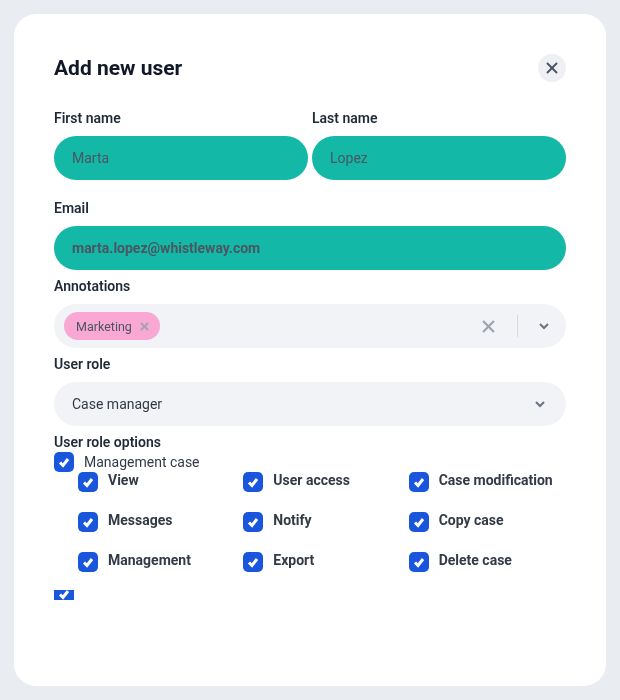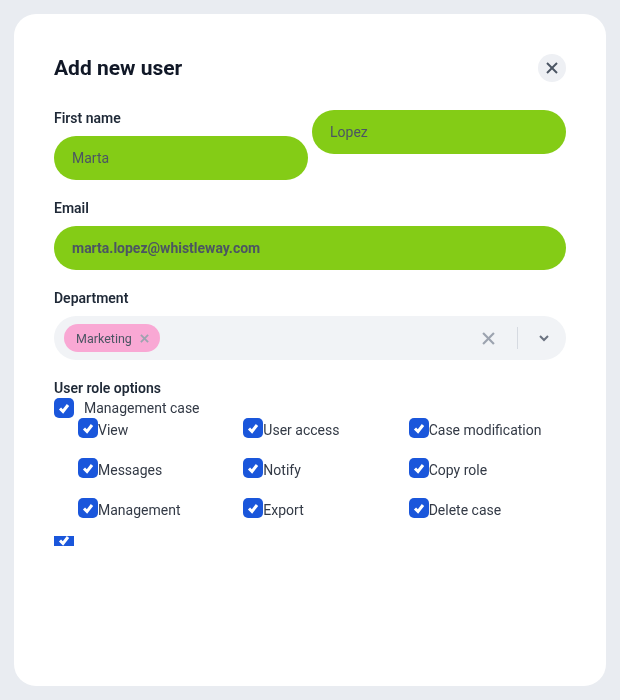--- a/index.html
+++ b/index.html
@@ -41,21 +41,21 @@
 
   .row { display: flex; gap: 4px; margin-bottom: 20px; }
   .field { flex: 1; display: flex; flex-direction: column; }
   .field-label {
     font-size: 14px;
     font-weight: 600;
     color: #1f2937;
     margin-bottom: 10px;
   }
   .input-pill {
-    background: #84cc16;
+    background: #14b8a6;
     border-radius: 22px;
     height: 44px;
     display: flex;
     align-items: center;
     padding: 0 18px;
     font-size: 14px;
     color: #4b5563;
   }
   .input-pill.full { width: 100%; font-weight: bold; }
 
@@ -115,21 +115,21 @@
     height: 44px;
     display: flex;
     align-items: center;
     justify-content: space-between;
     padding: 0 18px;
     font-size: 14px;
     color: #333a46;
     cursor: pointer;
   }
 
-  .block { margin-bottom: 20px; }
+  .block { margin-bottom: 8px; }
 
   .opts-label {
     font-size: 14px;
     font-weight: 600;
     color: #1f2937;
     margin-bottom: 2px;
   }
 
   .check-row {
     display: flex;
@@ -153,21 +153,23 @@
   .opts-grid {
     display: grid;
     grid-template-columns: 1fr 1fr 1fr;
     row-gap: 20px;
     column-gap: 8px;
     padding-left: 24px;
     margin-bottom: 18px;
   }
   .opt {
     display: flex;
-    align-items: flex-end;
+    align-items: flex-start;
+    gap: 10px;
+    font-weight: bold;
   }
   .opt .check-label { font-size: 14px; }
 
   .tail-row {
     display: flex;
     align-items: center;
     gap: 10px;
     height: 10px;
     overflow: hidden;
   }
@@ -189,35 +191,36 @@
   </div>
 
   <div class="row">
     <div class="field">
       <div class="field-label">First name</div>
       <div class="input-pill">
         <span>Marta</span>
       </div>
     </div>
     <div class="field">
+      <div class="field-label">Last name</div>
       <div class="input-pill">
         <span>Lopez</span>
       </div>
     </div>
   </div>
 
   <div class="block">
     <div class="section-label">Email</div>
     <div class="input-pill full">
       <span>marta.lopez@whistleway.com</span>
     </div>
   </div>
 
   <div class="block">
-    <div class="section-label">Department</div>
+    <div class="section-label">Annotations</div>
     <div class="dept-pill">
       <div class="tag">
         <span>Marketing</span>
         <span class="tag-x">
           <svg viewBox="0 0 10 10">
               <line x1="1" y1="1" x2="9" y2="9"></line>
               <line x1="9" y1="1" x2="1" y2="9"></line>
             </svg>
         </span>
       </div>
@@ -230,20 +233,31 @@
       </div>
       <div class="dept-divider"></div>
       <div class="chev">
         <svg viewBox="0 0 12 12">
             <polyline points="2,4 6,8 10,4"></polyline>
           </svg>
       </div>
     </div>
   </div>
 
+  <div class="block">
+    <div class="section-label">User role</div>
+    <div class="role-pill">
+      <span>Case manager</span>
+      <div class="chev">
+        <svg viewBox="0 0 12 12">
+            <polyline points="2,4 6,8 10,4"></polyline>
+          </svg>
+      </div>
+    </div>
+  </div>
 
   <div class="opts-label">User role options</div>
 
   <div class="check-row">
     <div class="checkbox">
       <svg viewBox="0 0 12 12">
           <polyline points="2,6.5 5,9.5 10,3"></polyline>
         </svg>
     </div>
     <span class="check-label">Management case</span>
@@ -289,21 +303,21 @@
           </svg>
         </div>
       <span class="check-label">Notify</span>
     </div>
     <div class="opt">
       <div class="checkbox">
           <svg viewBox="0 0 12 12">
             <polyline points="2,6.5 5,9.5 10,3"></polyline>
           </svg>
         </div>
-      <span class="check-label">Copy role</span>
+      <span class="check-label">Copy case</span>
     </div>
     <div class="opt">
       <div class="checkbox">
           <svg viewBox="0 0 12 12">
             <polyline points="2,6.5 5,9.5 10,3"></polyline>
           </svg>
         </div>
       <span class="check-label">Management</span>
     </div>
     <div class="opt">

